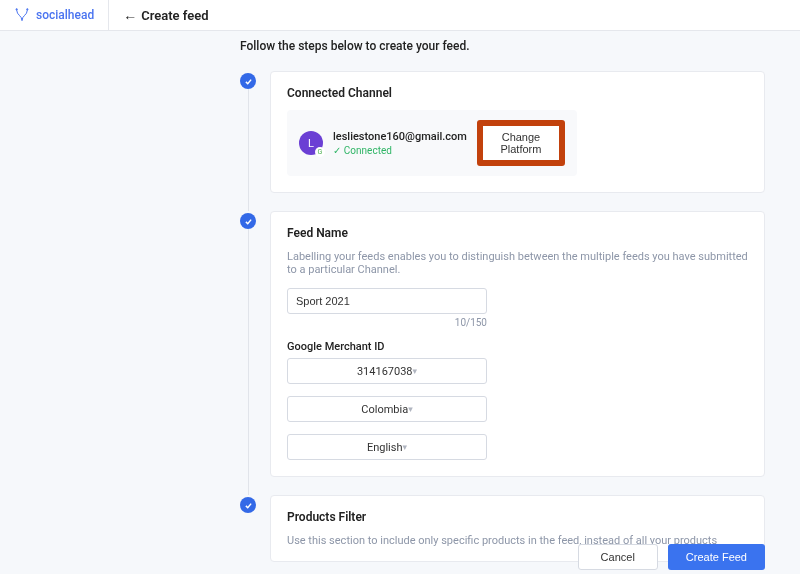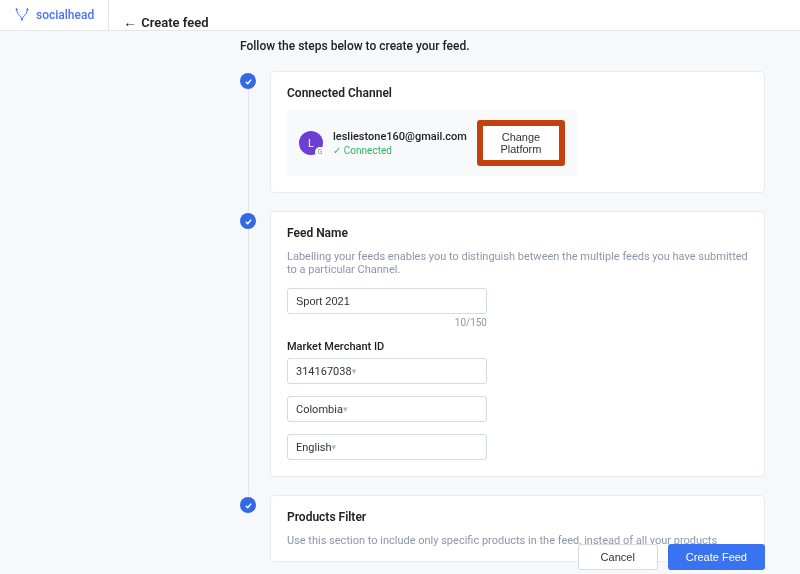--- a/index.html
+++ b/index.html
@@ -10,21 +10,21 @@
     background: #f6f8fb;
     width: 800px;
     height: 574px;
     overflow: hidden;
   }
   .topbar {
     height: 31px;
     background: #fff;
     border-bottom: 1px solid #e5e7ec;
     display: flex;
-    align-items: flex-end;
+    align-items: center;
   }
   .brand {
     display: flex;
     align-items: center;
     gap: 6px;
     padding: 0 14px;
     height: 100%;
     border-right: 1px solid #e5e7ec;
     color: #4a74f0;
     font-size: 12px;
@@ -162,21 +162,21 @@
     width: 200px;
     height: 26px;
     border: 1px solid #d6dae2;
     border-radius: 3px;
     padding: 0 8px;
     font-size: 11px;
     color: #333;
     background: #fff;
     display: flex;
     align-items: center;
-    justify-content: flex-start;
+    justify-content: center;
   }
   .input input {
     border: none;
     outline: none;
     width: 100%;
     font-size: 11px;
     color: #333;
     background: transparent;
   }
   .select .chevron { color: #b0b5c0; font-size: 9px; }
@@ -274,21 +274,21 @@
         <div class="card-desc">Labelling your feeds enables you to distinguish between the multiple feeds you have submitted to a particular Channel.</div>
 
         <div class="field">
           <div class="input">
             <input type="text" value="Sport 2021" style="">
           </div>
           <div class="counter">10/150</div>
         </div>
 
         <div class="field">
-          <label class="field-label">Market Merchant ID</label>
+          <label class="field-label">Google Merchant ID</label>
           <div class="select">
             <span>314167038</span>
             <span class="chevron">▾</span>
           </div>
         </div>
 
         <div class="field">
           <div class="select">
             <span>Colombia</span>
             <span class="chevron">▾</span>

